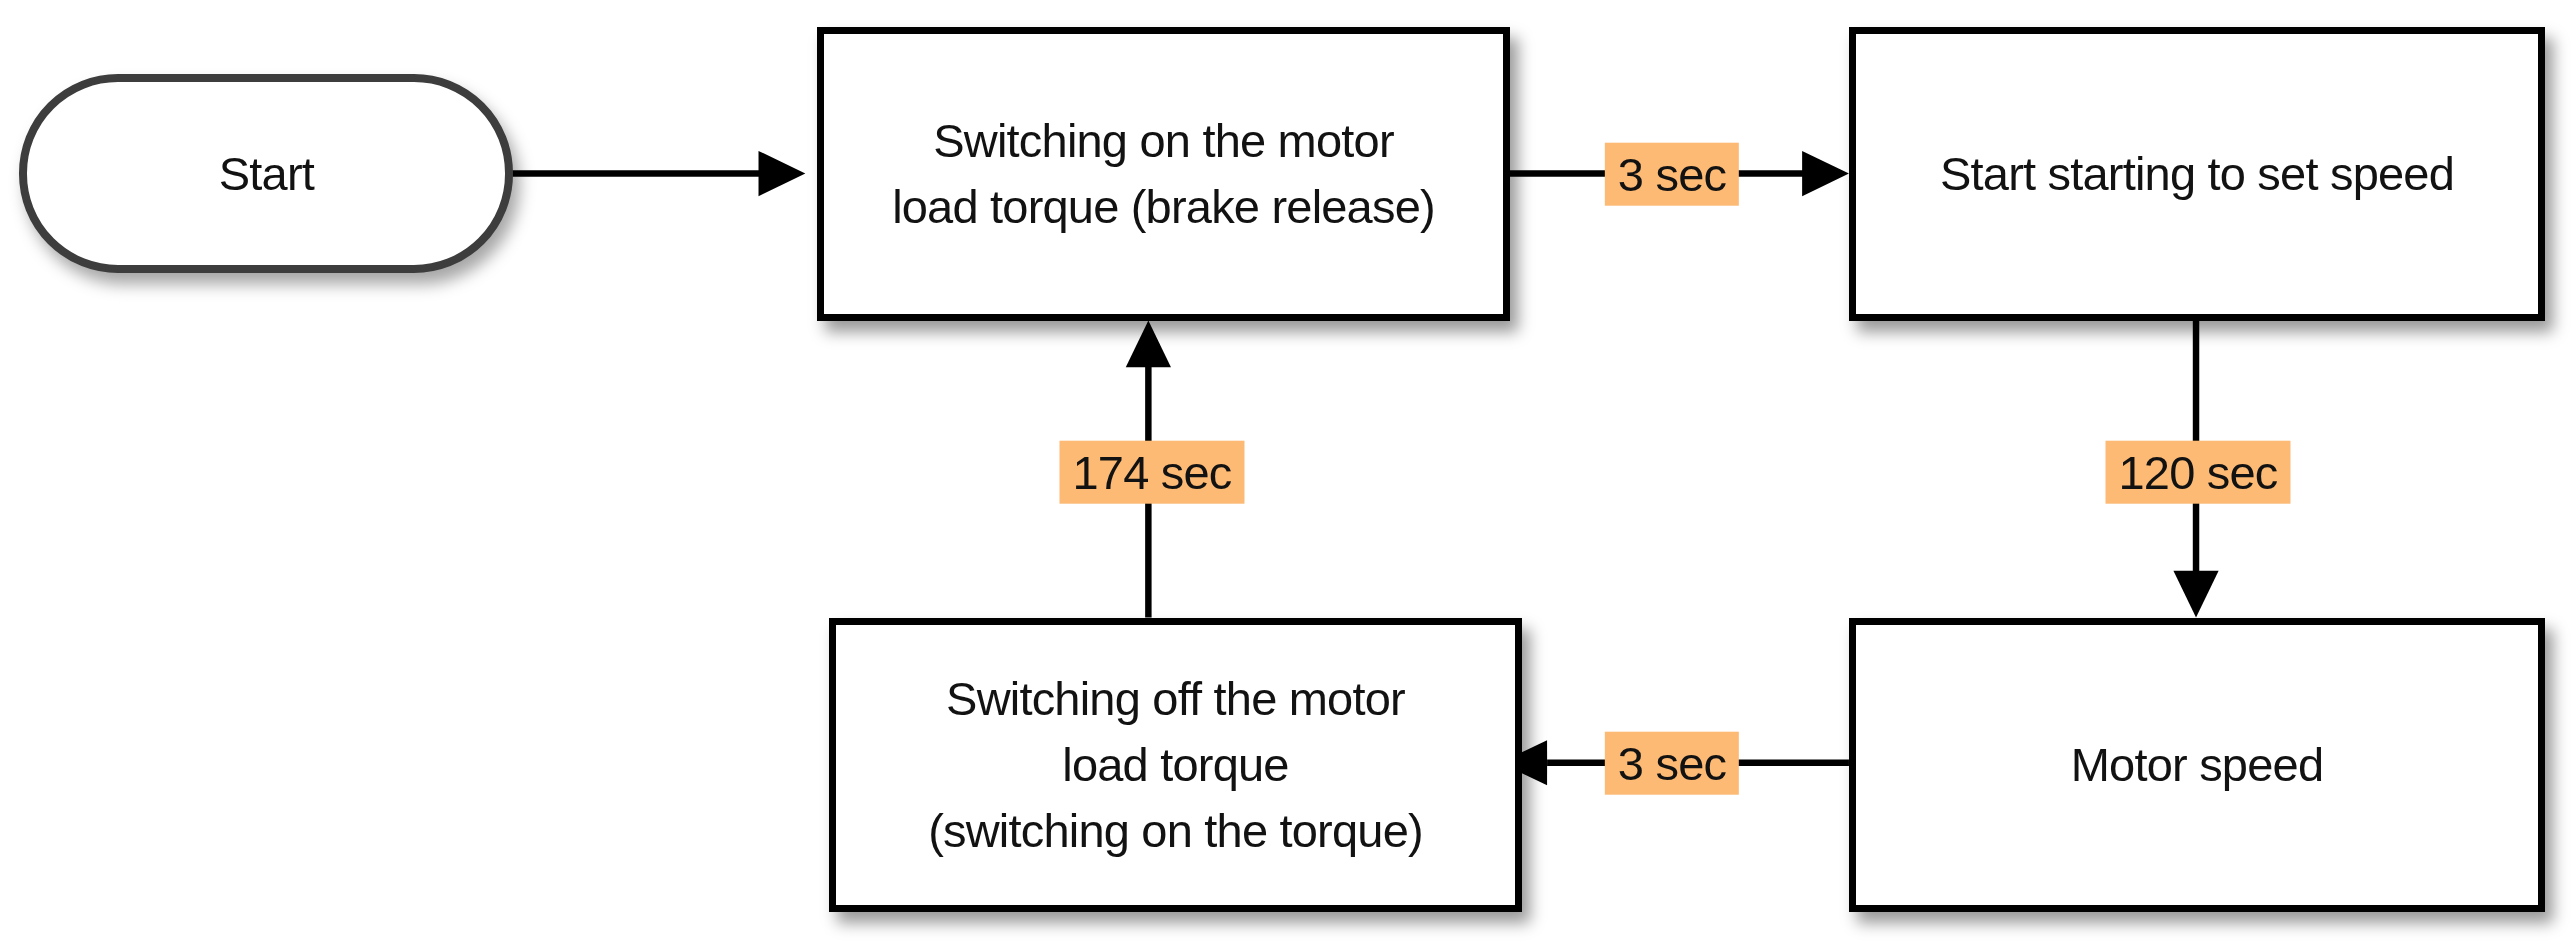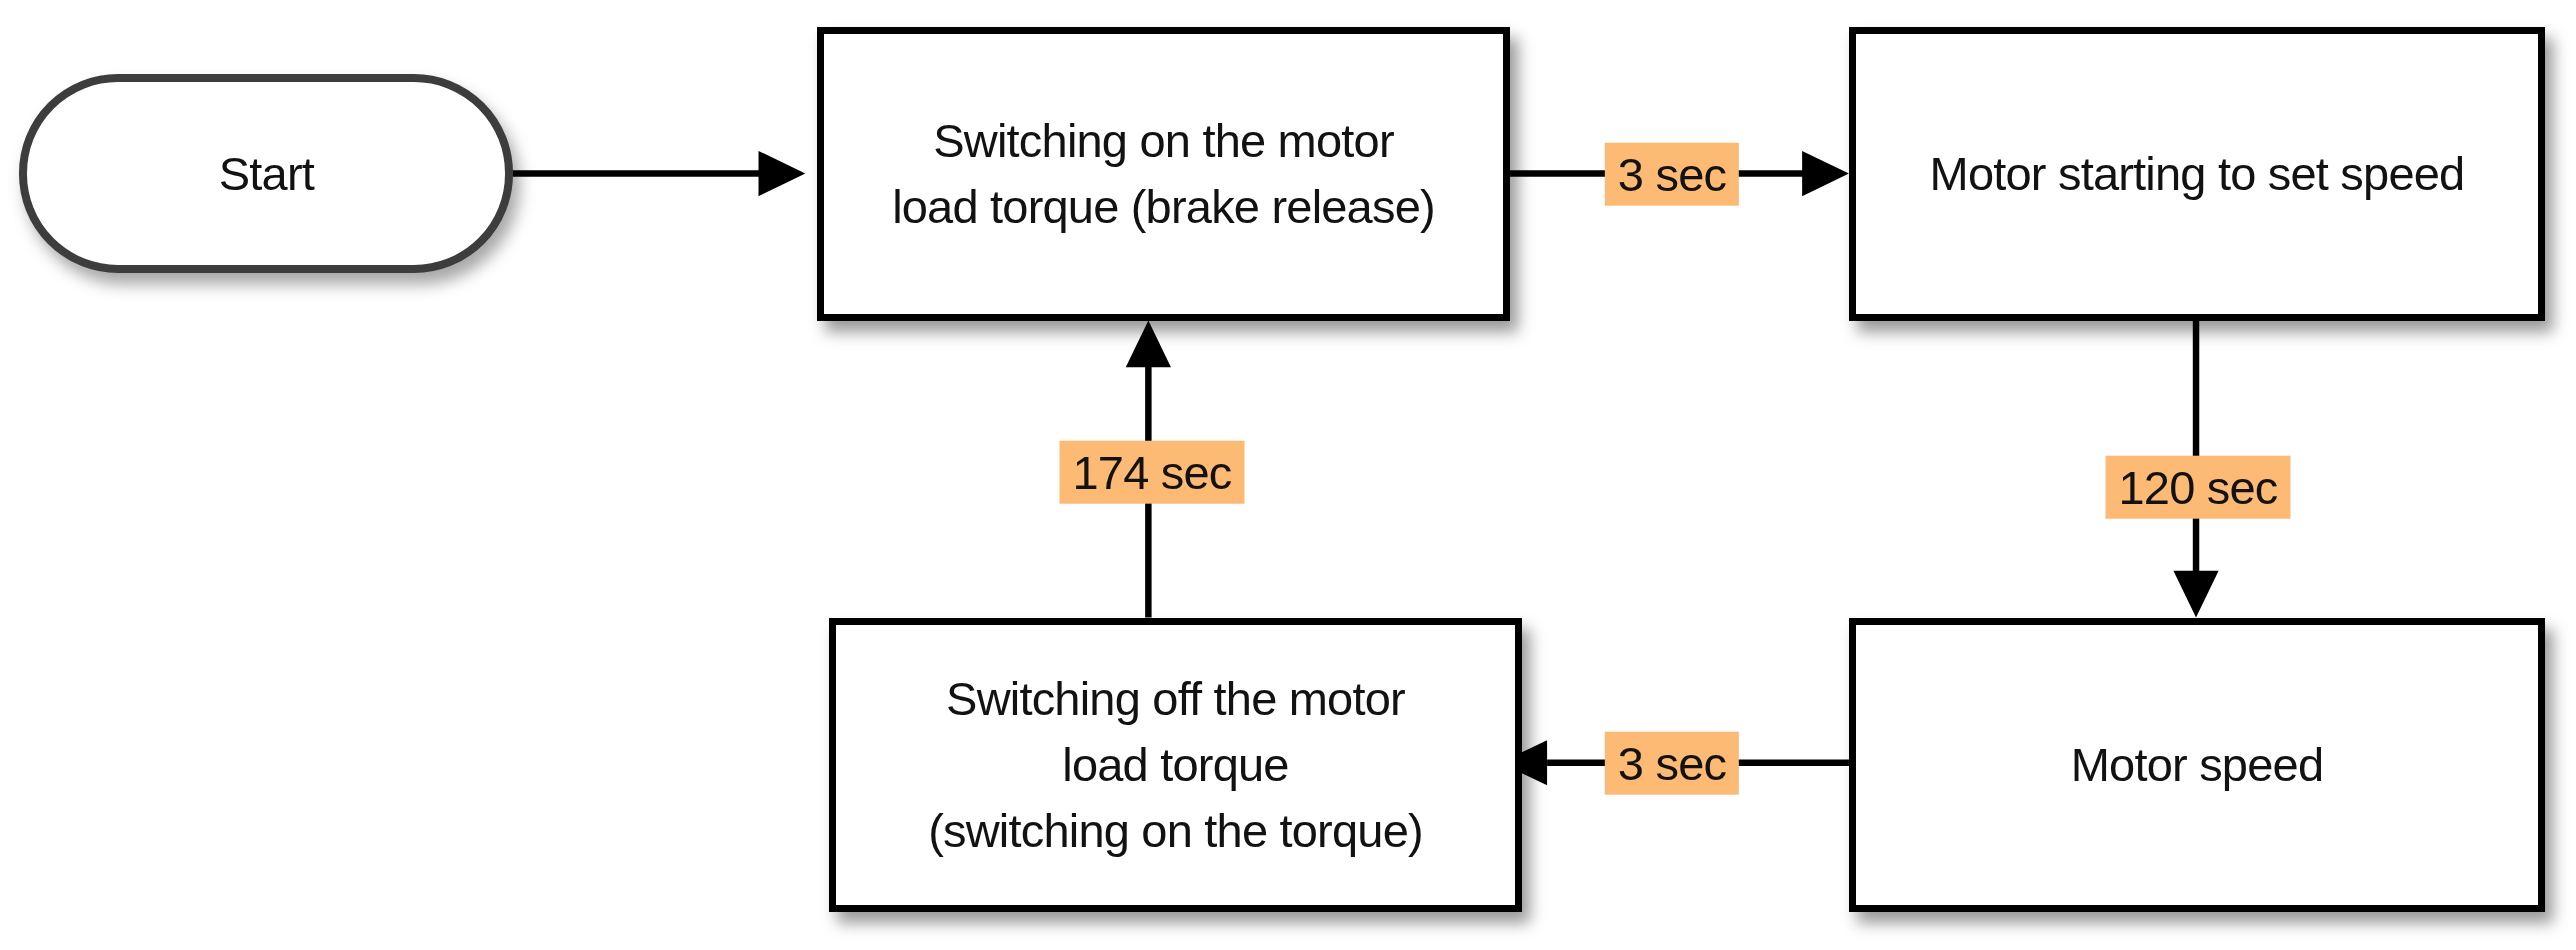--- a/index.html
+++ b/index.html
@@ -85,40 +85,40 @@
 
   <div class="node process" style="left:805px; top:27px; width:693px; height:294px;margin-left:12px;">
     <div>
       <div>Switching on the motor</div>
       <div>load torque (brake release)</div>
     </div>
   </div>
 
   <div class="node process" style="left:1849px; top:27px; width:696px; height:294px;">
     <div>
-      <div>Motor starting to set speed</div>
+      <div>Start starting to set speed</div>
     </div>
   </div>
 
   <div class="node process" style="left:829px; top:618px; width:693px; height:294px;">
     <div>
       <div>Switching off the motor</div>
       <div>load torque</div>
       <div>(switching on the torque)</div>
     </div>
   </div>
 
   <div class="node process" style="left:1849px; top:618px; width:696px; height:294px;">
     <div>
       <div>Motor speed</div>
     </div>
   </div>
 
   <div class="edge-label" style="left:1672px; top:174px;">3 sec</div>
 
-  <div class="edge-label" style="left:2198px; top:487px;">120 sec</div>
+  <div class="edge-label" style="left:2198px; top:472px;">120 sec</div>
 
   <div class="edge-label" style="left:1672px; top:763px;">3 sec</div>
 
   <div class="edge-label" style="left:1152px; top:472px;">174 sec</div>
 
 </div>
 
 
 </body></html>

